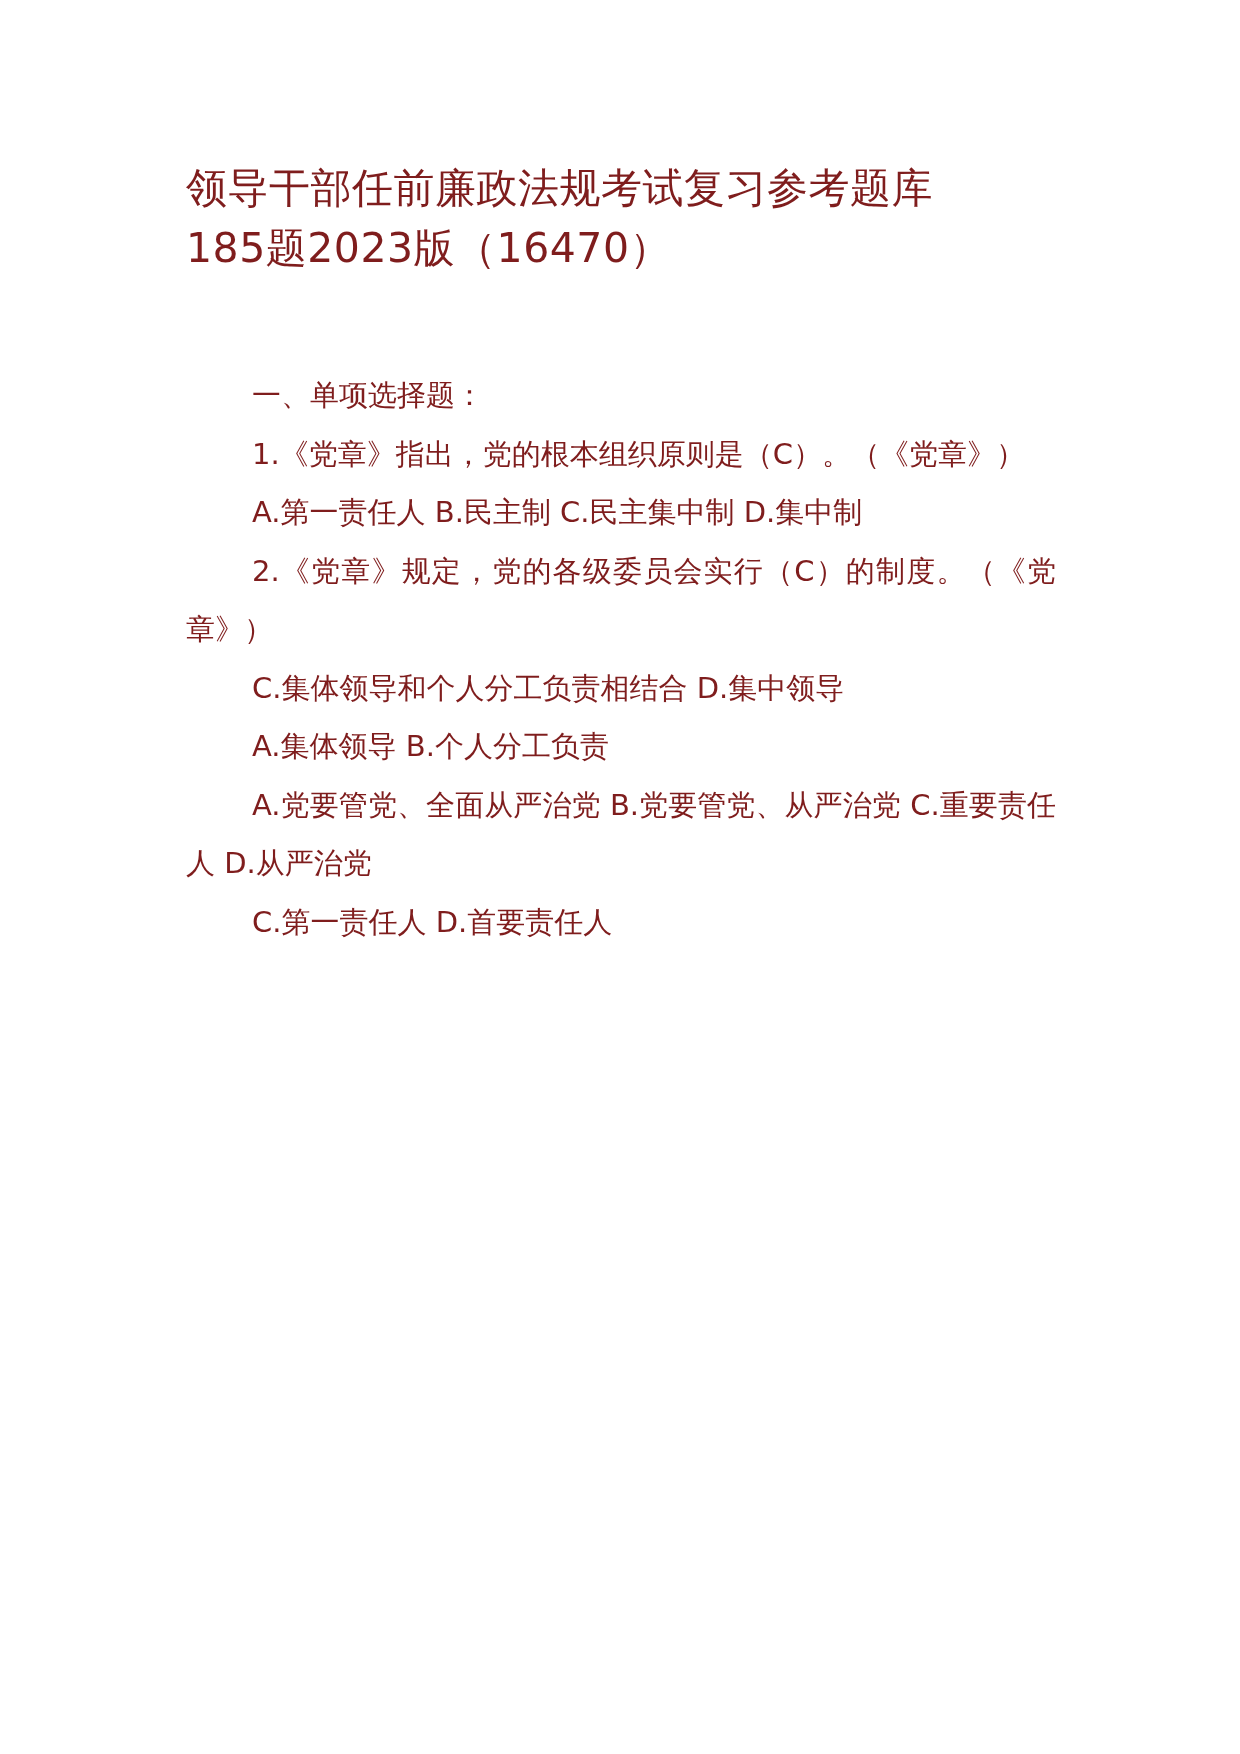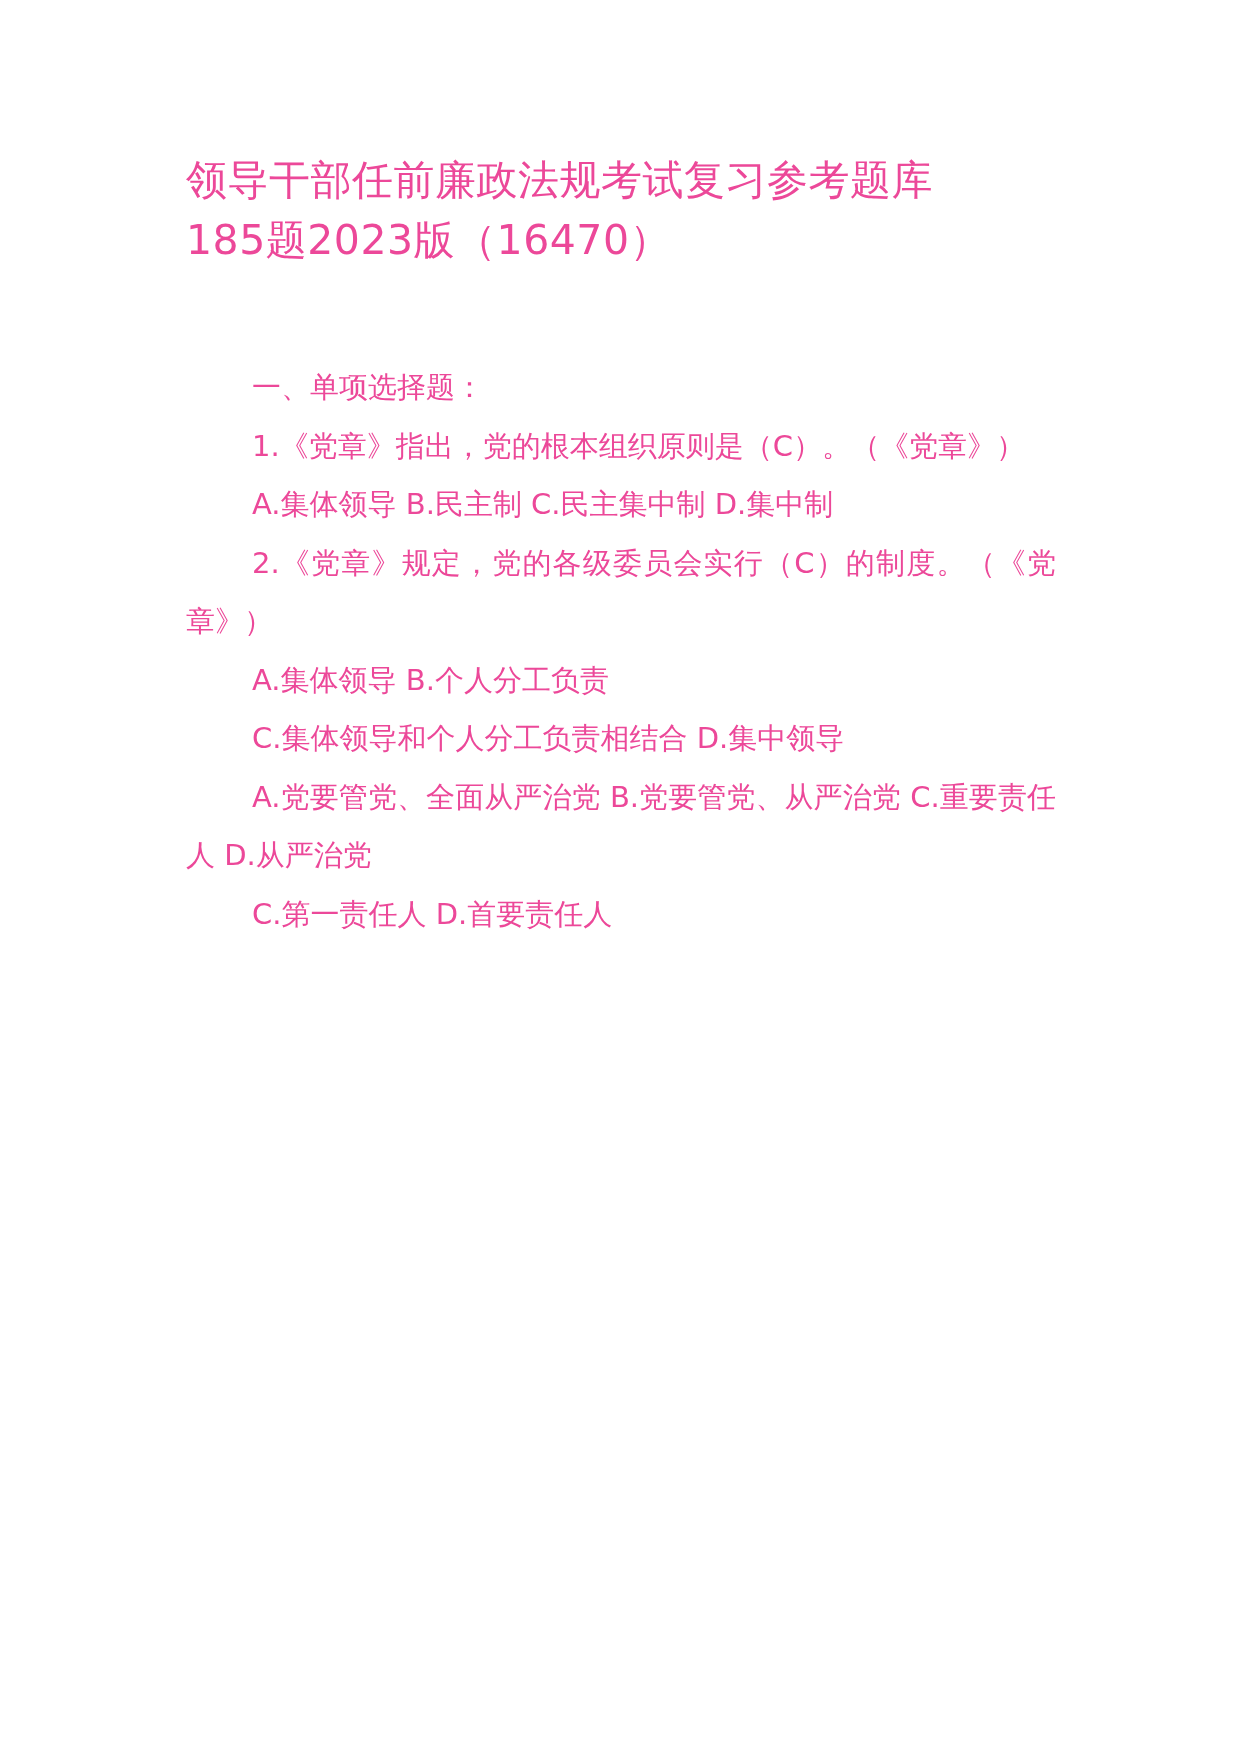--- a/index.html
+++ b/index.html
@@ -1,19 +1,19 @@
 <!DOCTYPE html>
 <html><head>
 <meta charset="utf-8">
 <style>
   html, body { margin: 0; padding: 0; background: #ffffff; }
   body { width: 1240px; height: 1754px; position: relative; overflow: hidden; }
   .page {
-    position: absolute; left: 186px; top: 150px; width: 870px;
-    color: #ec4899; font-family: "DejaVu Sans", "Liberation Sans", sans-serif;
+    position: absolute; left: 186px; top: 158px; width: 870px;
+    color: #7f1d1d; font-family: "DejaVu Sans", "Liberation Sans", sans-serif;
   }
   .title {
     font-size: 41px; line-height: 60px; margin: 0; font-weight: normal;
     letter-spacing: 0.5px;
   }
   .title .line { display: block; }
   .body { margin-top: 88px; }
   .p {
     font-size: 29px; line-height: 58.5px; margin: 0;
     text-indent: 66px; text-align: justify;
@@ -27,23 +27,23 @@
 <div class="page">
   <h1 class="title">
     <span class="line">领导干部任前廉政法规考试复习参考题库</span>
     <span class="line">185题2023版（16470）</span>
   </h1>
 
   <div class="body">
     <p class="p">一、单项选择题：</p>
 
     <p class="p"><span class="q">1.《党章》指出，党的根本组织原则是（C）。</span><span class="src">（《党章》）</span></p>
-    <p class="p">A.集体领导 B.民主制 C.民主集中制 D.集中制</p>
+    <p class="p">A.第一责任人 B.民主制 C.民主集中制 D.集中制</p>
 
     <p class="p"><span class="q">2.《党章》规定，党的各级委员会实行（C）的制度。</span><span class="src">（《党章》）</span></p>
+    <p class="p">C.集体领导和个人分工负责相结合 D.集中领导</p>
     <p class="p">A.集体领导 B.个人分工负责</p>
-    <p class="p">C.集体领导和个人分工负责相结合 D.集中领导</p>
 
     <p class="p">A.党要管党、全面从严治党 B.党要管党、从严治党 C.重要责任人 D.从严治党</p>
 
     <p class="p">C.第一责任人 D.首要责任人</p>
   </div>
 </div>
 
 </body></html>

